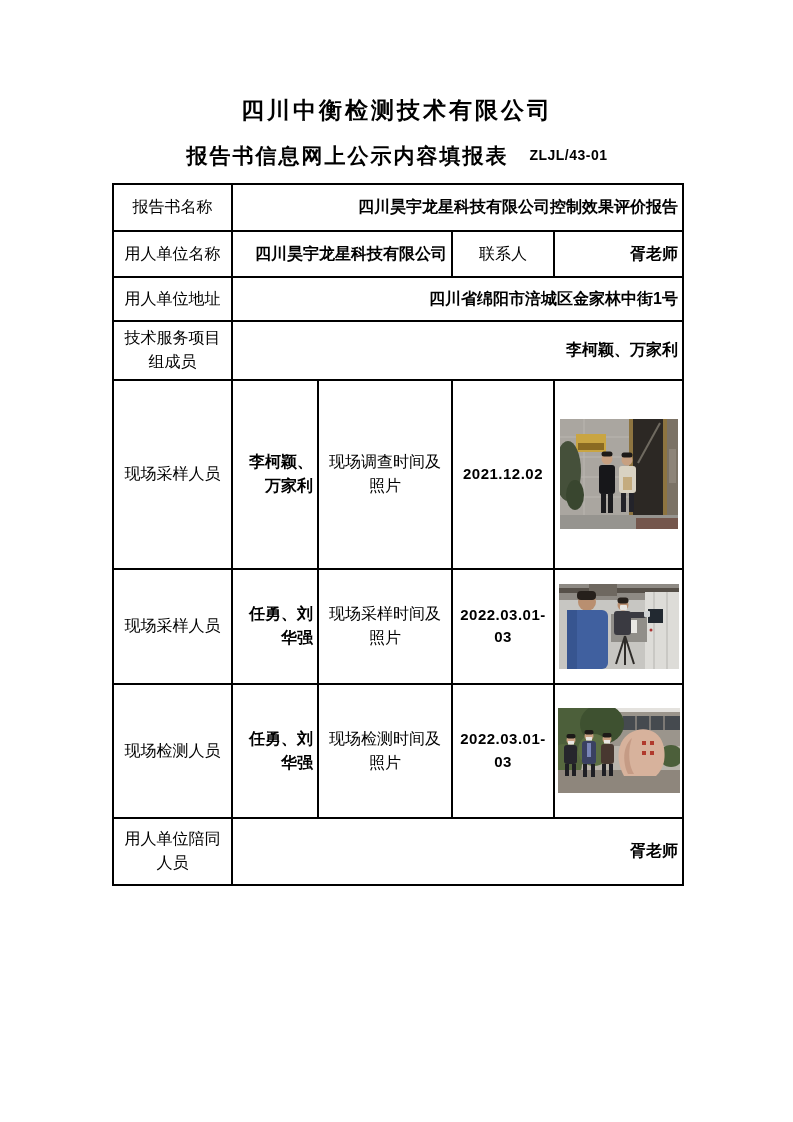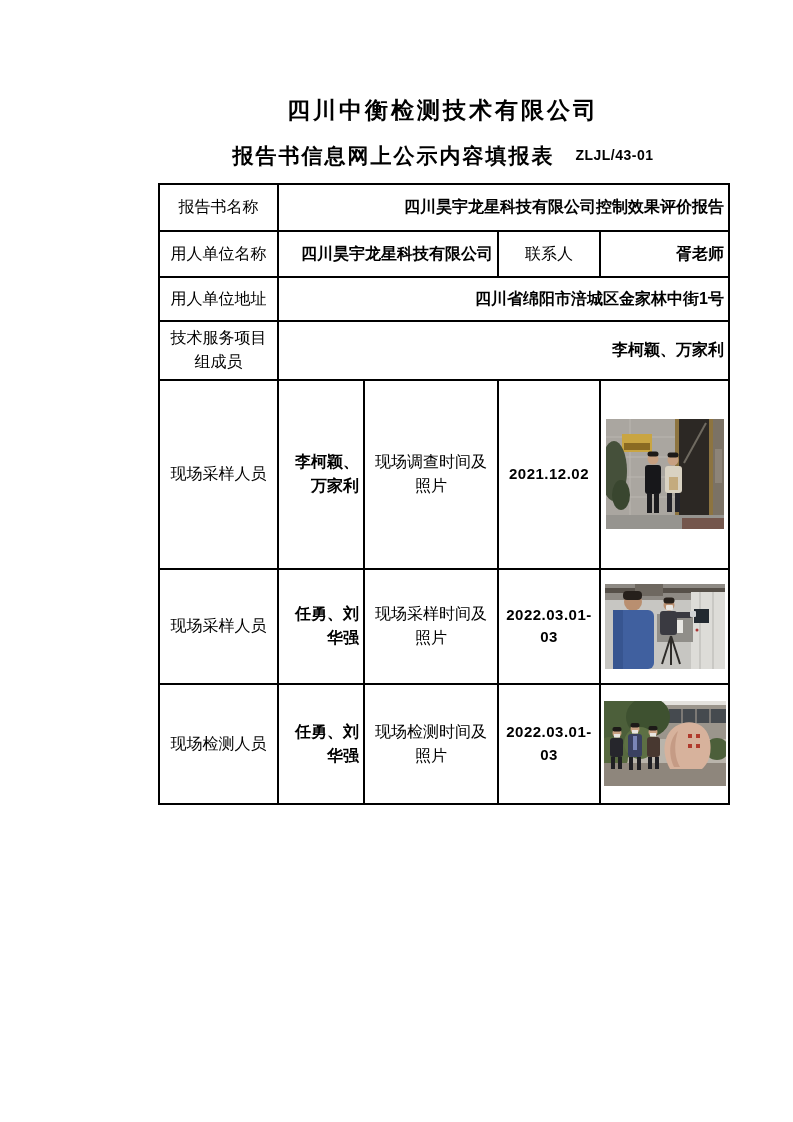--- a/index.html
+++ b/index.html
@@ -1,37 +1,37 @@
 <!DOCTYPE html>
 <html><head>
 <meta charset="utf-8">
 <style>
   * { margin:0; padding:0; box-sizing:border-box; }
   html,body { width:793px; height:1122px; background:#ffffff; color:#000;
     font-family:"Liberation Serif","DejaVu Serif",serif; }
-  .page { padding:97px 0 0 112px;margin-left:46px; }
+  .page { padding:97px 0 0 112px; }
   .content { width:570px; }
   .company-title { width:570px; text-align:center; font-family:"Liberation Sans","DejaVu Sans",sans-serif;
     font-weight:bold; font-size:23px; letter-spacing:3px; line-height:1.2; }
   .subtitle-row { width:570px; display:flex; justify-content:center; align-items:center;
     gap:21px; margin-top:18px; }
   .form-title { font-family:"Liberation Sans","DejaVu Sans",sans-serif; font-weight:bold;
     font-size:21px; letter-spacing:2px; line-height:1.2; }
   .form-code { font-family:"Liberation Sans","DejaVu Sans",sans-serif; font-weight:bold;
     font-size:14px; letter-spacing:0.5px; white-space:nowrap; }
   table.report { border-collapse:collapse; table-layout:fixed; width:570px; margin-top:15px; }
   td { border:2px solid #000; text-align:center; vertical-align:middle;
     font-size:16px; line-height:1.5; padding:2px 4px; }
   td.lbl { font-weight:normal; }
   td.val { font-weight:bold; font-family:"Liberation Sans","DejaVu Sans",sans-serif; font-size:16px;text-align:right; }
   td.date { font-weight:bold; font-family:"Liberation Sans","DejaVu Sans",sans-serif; font-size:15px; letter-spacing:0.5px; }
   td.photo { padding:0; }
   td.photo svg { display:block; margin:0 auto; }
   tr.r1 { height:47px;padding-left:19px; } tr.r2 { height:46px; } tr.r3 { height:44px; } tr.r4 { height:59px; }
-  tr.r5 { height:189px; } tr.r6 { height:115px; } tr.r7 { height:120px; } tr.r8 { height:67px; }
+  tr.r5 { height:189px; } tr.r6 { height:115px; } tr.r7 { height:134px; } tr.r8 { height:67px; }
 </style>
 </head>
 <body>
 
 <div class="page">
   <div class="content">
     <div class="company-title">四川中衡检测技术有限公司</div>
     <div class="subtitle-row">
       <span class="form-title">报告书信息网上公示内容填报表</span>
       <span class="form-code">ZLJL/43-01</span>
@@ -193,16 +193,20 @@
             <circle cx="49" cy="31" r="4.5" fill="#c7a081"></circle>
                 <rect x="44.5" y="25" width="9" height="4.5" rx="2" fill="#1d1a18"></rect>
             <rect x="46" y="32" width="6" height="3.5" fill="#e8e6e2"></rect>
             <rect x="43" y="36" width="13" height="20" rx="3" fill="#483830"></rect>
             <rect x="44" y="56" width="4" height="12" fill="#1f1f24"></rect>
                 <rect x="51" y="56" width="4" height="12" fill="#1f1f24"></rect>
           </svg>
         </td>
       </tr>
 
+      <tr class="r8">
+        <td class="lbl">用人单位陪同人员</td>
+        <td class="val" colspan="4">胥老师</td>
+      </tr>
     </tbody>
       </table>
   </div>
 </div>
 
 </body></html>

